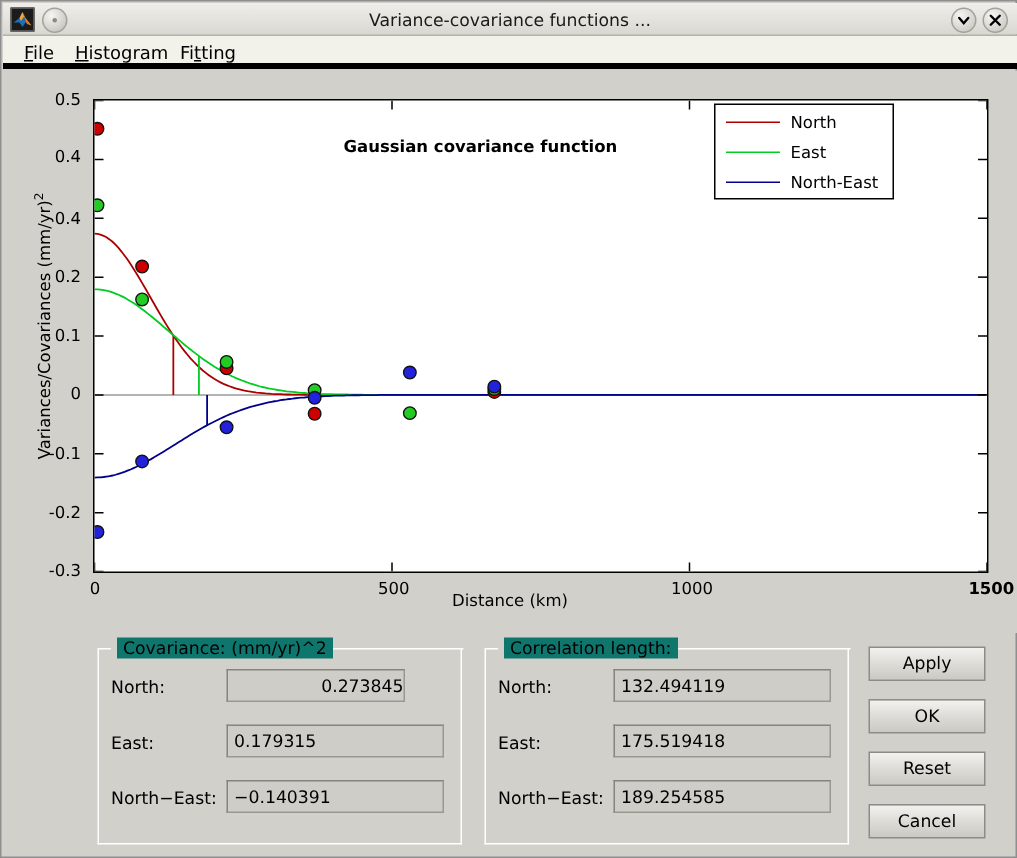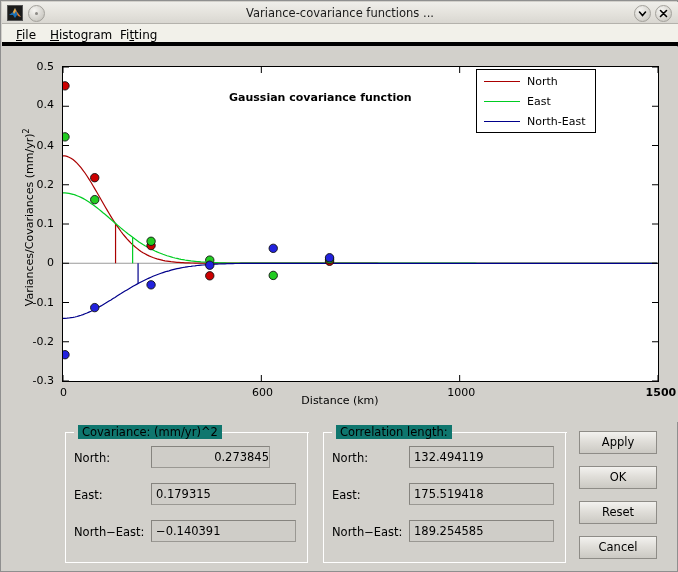--- a/index.html
+++ b/index.html
@@ -375,21 +375,21 @@
         <div class="ytick" style="left: 0px; top: 249.5px;">-0.1</div>
         <div class="ytick" style="left: 0px; top: 210.25px;">0</div>
         <div class="ytick" style="left: 0px; top: 171px;">0.1</div>
         <div class="ytick" style="left: 0px; top: 131.75px;">0.2</div>
         <div class="ytick" style="left: 0px; top: 92.5px;">0.4</div>
         <div class="ytick" style="left: 0px; top: 52px;">0.4</div>
         <div class="ytick" style="left: 0px; top: 14px;">0.5</div>
       </div>
     <div id="xtick-host">
         <div class="xtick" style="left: 57.9px; top: 340px;">0</div>
-        <div class="xtick" style="left: 250.033px; top: 340px;">600</div>
+        <div class="xtick" style="left: 250.033px; top: 340px;">500</div>
         <div class="xtick" style="left: 445.267px; top: 340px;">1000</div>
         <div class="xtick" style="left: 643.6px; top: 340px; font-weight: bold;">1500</div>
       </div>
 
     <div id="xlabel">Distance (km)</div>
     <div id="ylabel">Variances/Covariances (mm/yr)<sup>2</sup></div>
   </div>
 
   <div class="groupbox" style="left:64px; top:431px; width:243px; height:131px;">
     <span class="gb-topline-l"></span>

